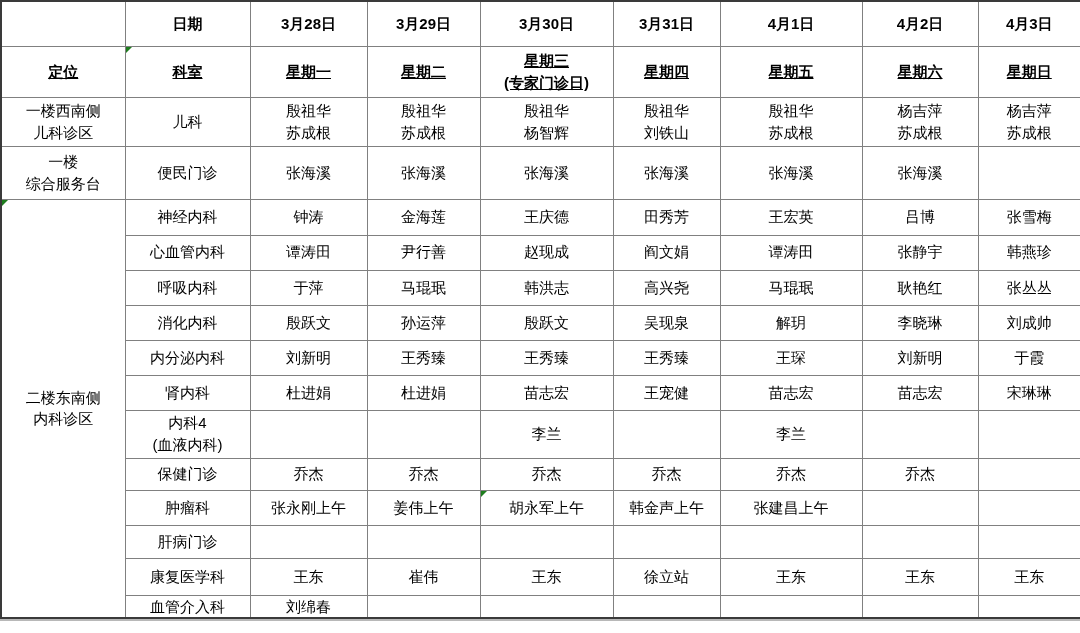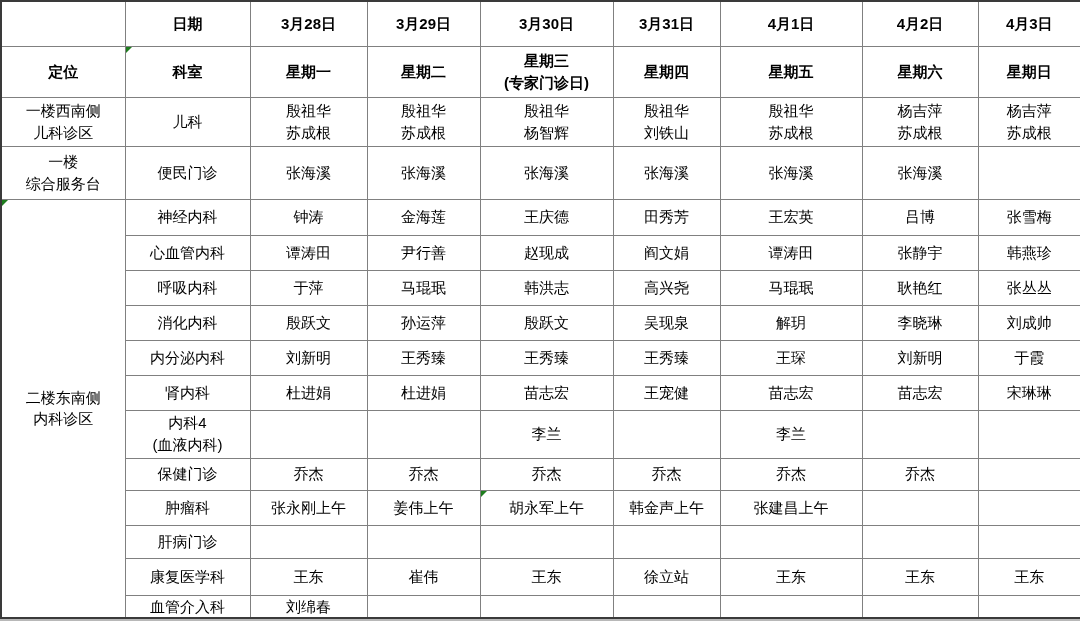--- a/index.html
+++ b/index.html
@@ -38,21 +38,21 @@
     vertical-align:middle;
     padding:0 2px;
     font-size:15px;
     line-height:1.45;
     white-space:pre-line;
     position:relative;
     overflow:hidden;
   }
   thead td{font-weight:bold;}
   tr.r-dates{height:45px;}
-  tr.r-weekdays{height:51px;}
+  tr.r-weekdays{height:51px;text-decoration:underline;}
   .marker{
     position:absolute;
     top:0;left:0;
     width:0;height:0;
     border-top:6px solid var(--marker);
     border-right:6px solid transparent;
   }
 </style>
 </head>
 <body>
@@ -131,21 +131,21 @@
 内科诊区<span class="marker"></span></td>
         <td>神经内科</td>
         <td>钟涛</td>
         <td>金海莲</td>
         <td>王庆德</td>
         <td>田秀芳</td>
         <td>王宏英</td>
         <td>吕博</td>
         <td>张雪梅</td>
       </tr>
-      <tr style="height: 35px;">
+      <tr style="height: 35px; font-family: Liberation Serif, serif;">
         <td>心血管内科</td>
         <td>谭涛田</td>
         <td>尹行善</td>
         <td>赵现成</td>
         <td>阎文娟</td>
         <td>谭涛田</td>
         <td>张静宇</td>
         <td>韩燕珍</td>
       </tr>
       <tr style="height: 35px;">

